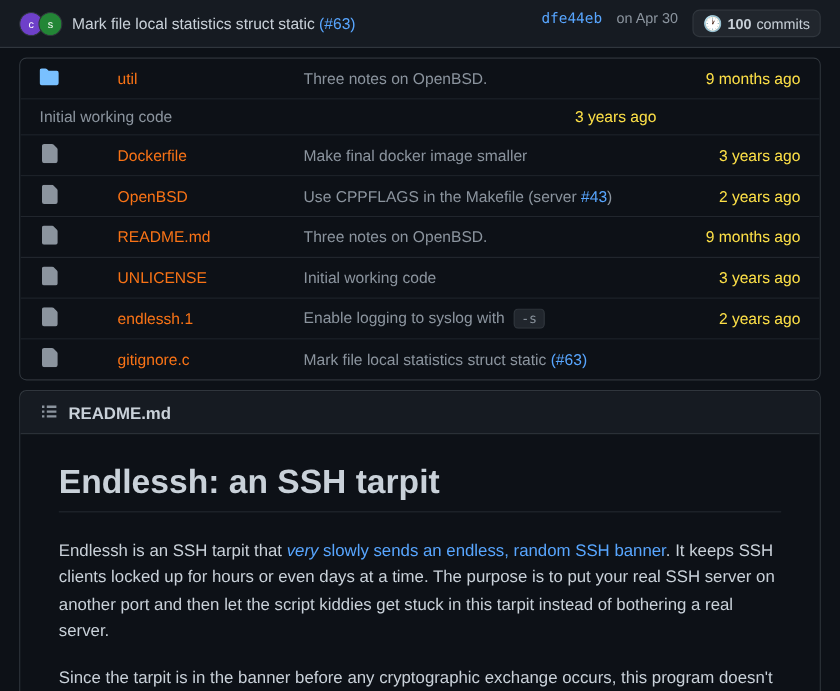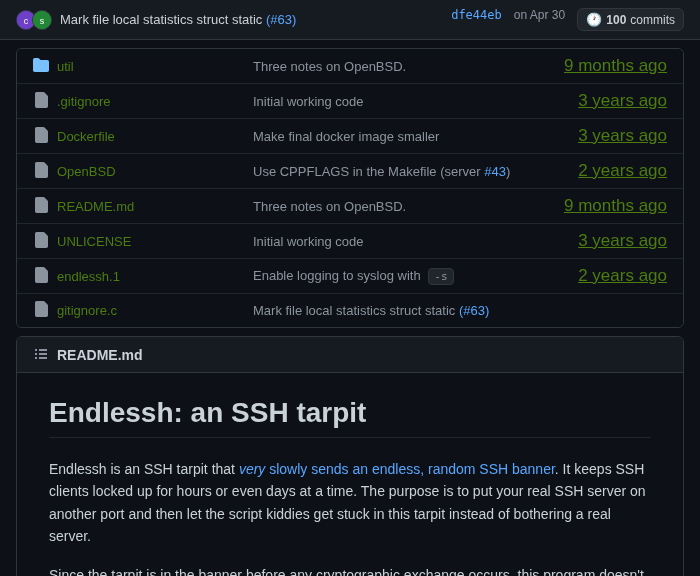--- a/index.html
+++ b/index.html
@@ -116,41 +116,41 @@
       display: flex;
       align-items: center;
       gap: 8px;
     }
     .file-icon {
       color: #8b949e;
       font-size: 13px;
       flex-shrink: 0;
     }
     .file-name {
-      color: #4d7c0f;
+      color: #f97316;
       font-size: 13px;
       font-weight: 500;
       cursor: pointer;
+      margin-left: 41px;
     }
     .dir-icon {
       color: #79c0ff;
     }
     .file-message {
       font-size: 13px;
       color: #8b949e;
       overflow: hidden;
       text-overflow: ellipsis;
       white-space: nowrap;
       padding-right: 16px;
     }
     .file-time {
-      font-size: 17px;
-      color: #4d7c0f;
+      font-size: 13px;
+      color: #fde047;
       text-align: right;
-      text-decoration: underline;
     }
     .badge {
       display: inline-flex;
       align-items: center;
       background: #21262d;
       border: 1px solid #30363d;
       border-radius: 4px;
       padding: 1px 5px;
       font-size: 11px;
       font-family: monospace;
@@ -248,28 +248,20 @@
             <path d="M1.75 1A1.75 1.75 0 000 2.75v10.5C0 14.216.784 15 1.75 15h12.5A1.75 1.75 0 0016 13.25v-8.5A1.75 1.75 0 0014.25 3H7.5L6.053 1.553A1.75 1.75 0 004.81 1H1.75z"></path>
           </svg>
       </span>
       <span class="file-name">util</span>
     </div>
     <span class="file-message">Three notes on OpenBSD.</span>
     <span class="file-time">9 months ago</span>
   </div>
 
   <div class="file-row">
-    <div class="file-name-cell">
-      <span class="file-icon">
-        <svg width="16" height="16" viewBox="0 0 16 16" fill="#8b949e">
-            <path d="M2 1.75C2 .784 2.784 0 3.75 0h6.586c.464 0 .909.184 1.237.513l2.914 2.914c.329.328.513.773.513 1.237v9.586A1.75 1.75 0 0113.25 16h-9.5A1.75 1.75 0 012 14.25V1.75z"></path>
-          </svg>
-      </span>
-      <span class="file-name">.gitignore</span>
-    </div>
     <span class="file-message">Initial working code</span>
     <span class="file-time">3 years ago</span>
   </div>
 
   <div class="file-row">
     <div class="file-name-cell">
       <span class="file-icon">
         <svg width="16" height="16" viewBox="0 0 16 16" fill="#8b949e">
             <path d="M2 1.75C2 .784 2.784 0 3.75 0h6.586c.464 0 .909.184 1.237.513l2.914 2.914c.329.328.513.773.513 1.237v9.586A1.75 1.75 0 0113.25 16h-9.5A1.75 1.75 0 012 14.25V1.75z"></path>
           </svg>

